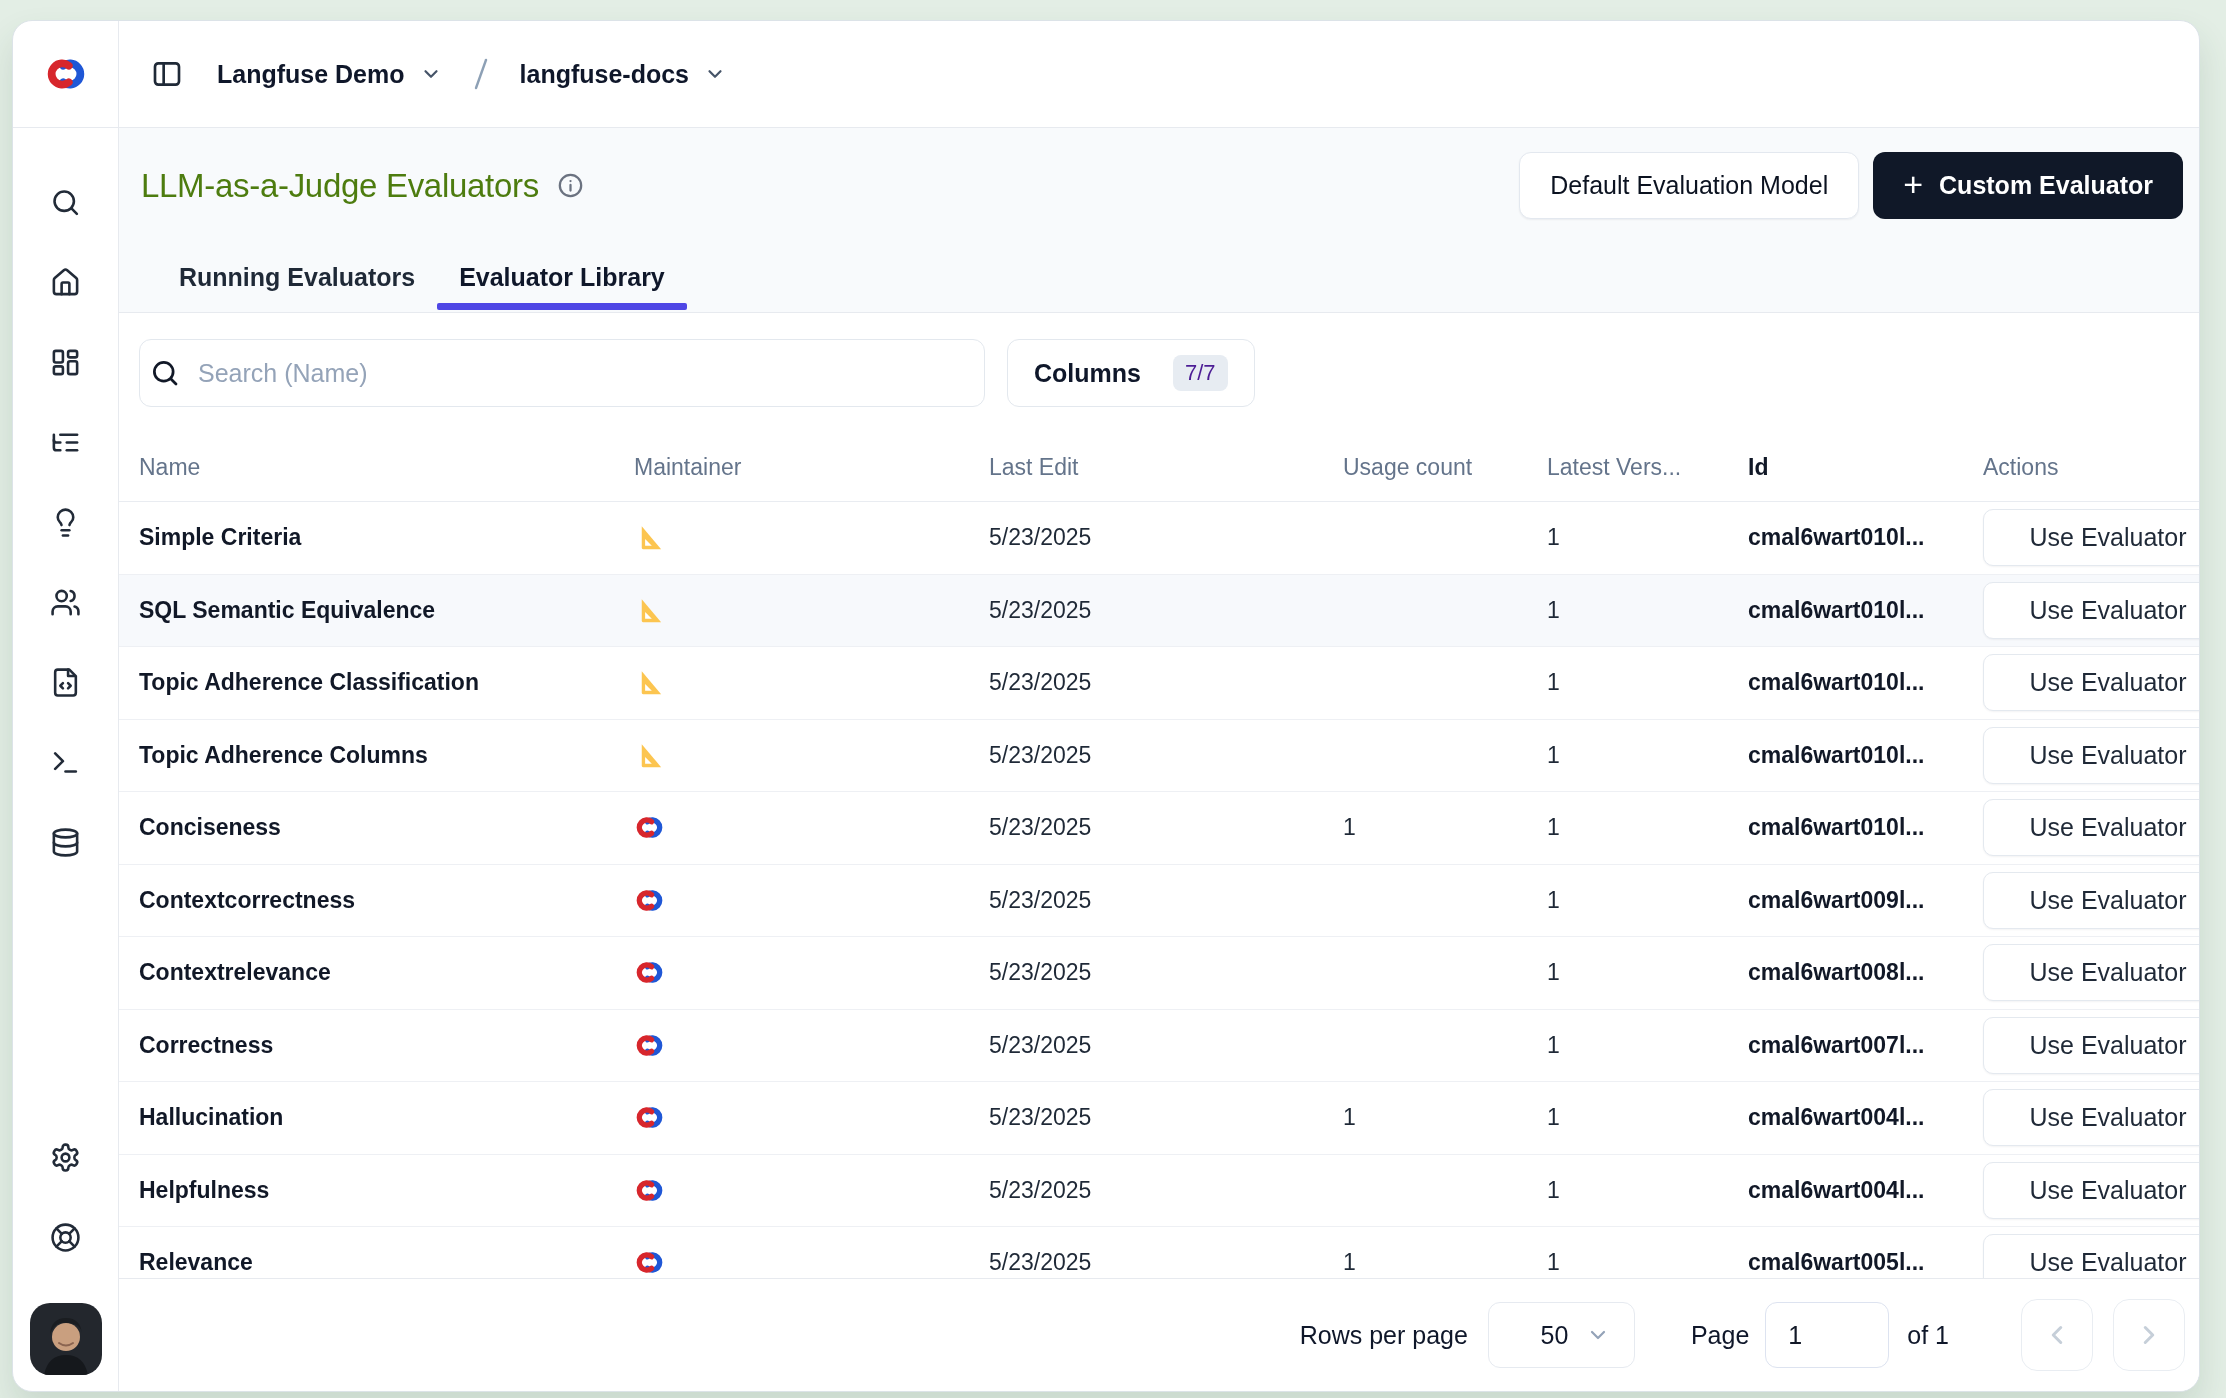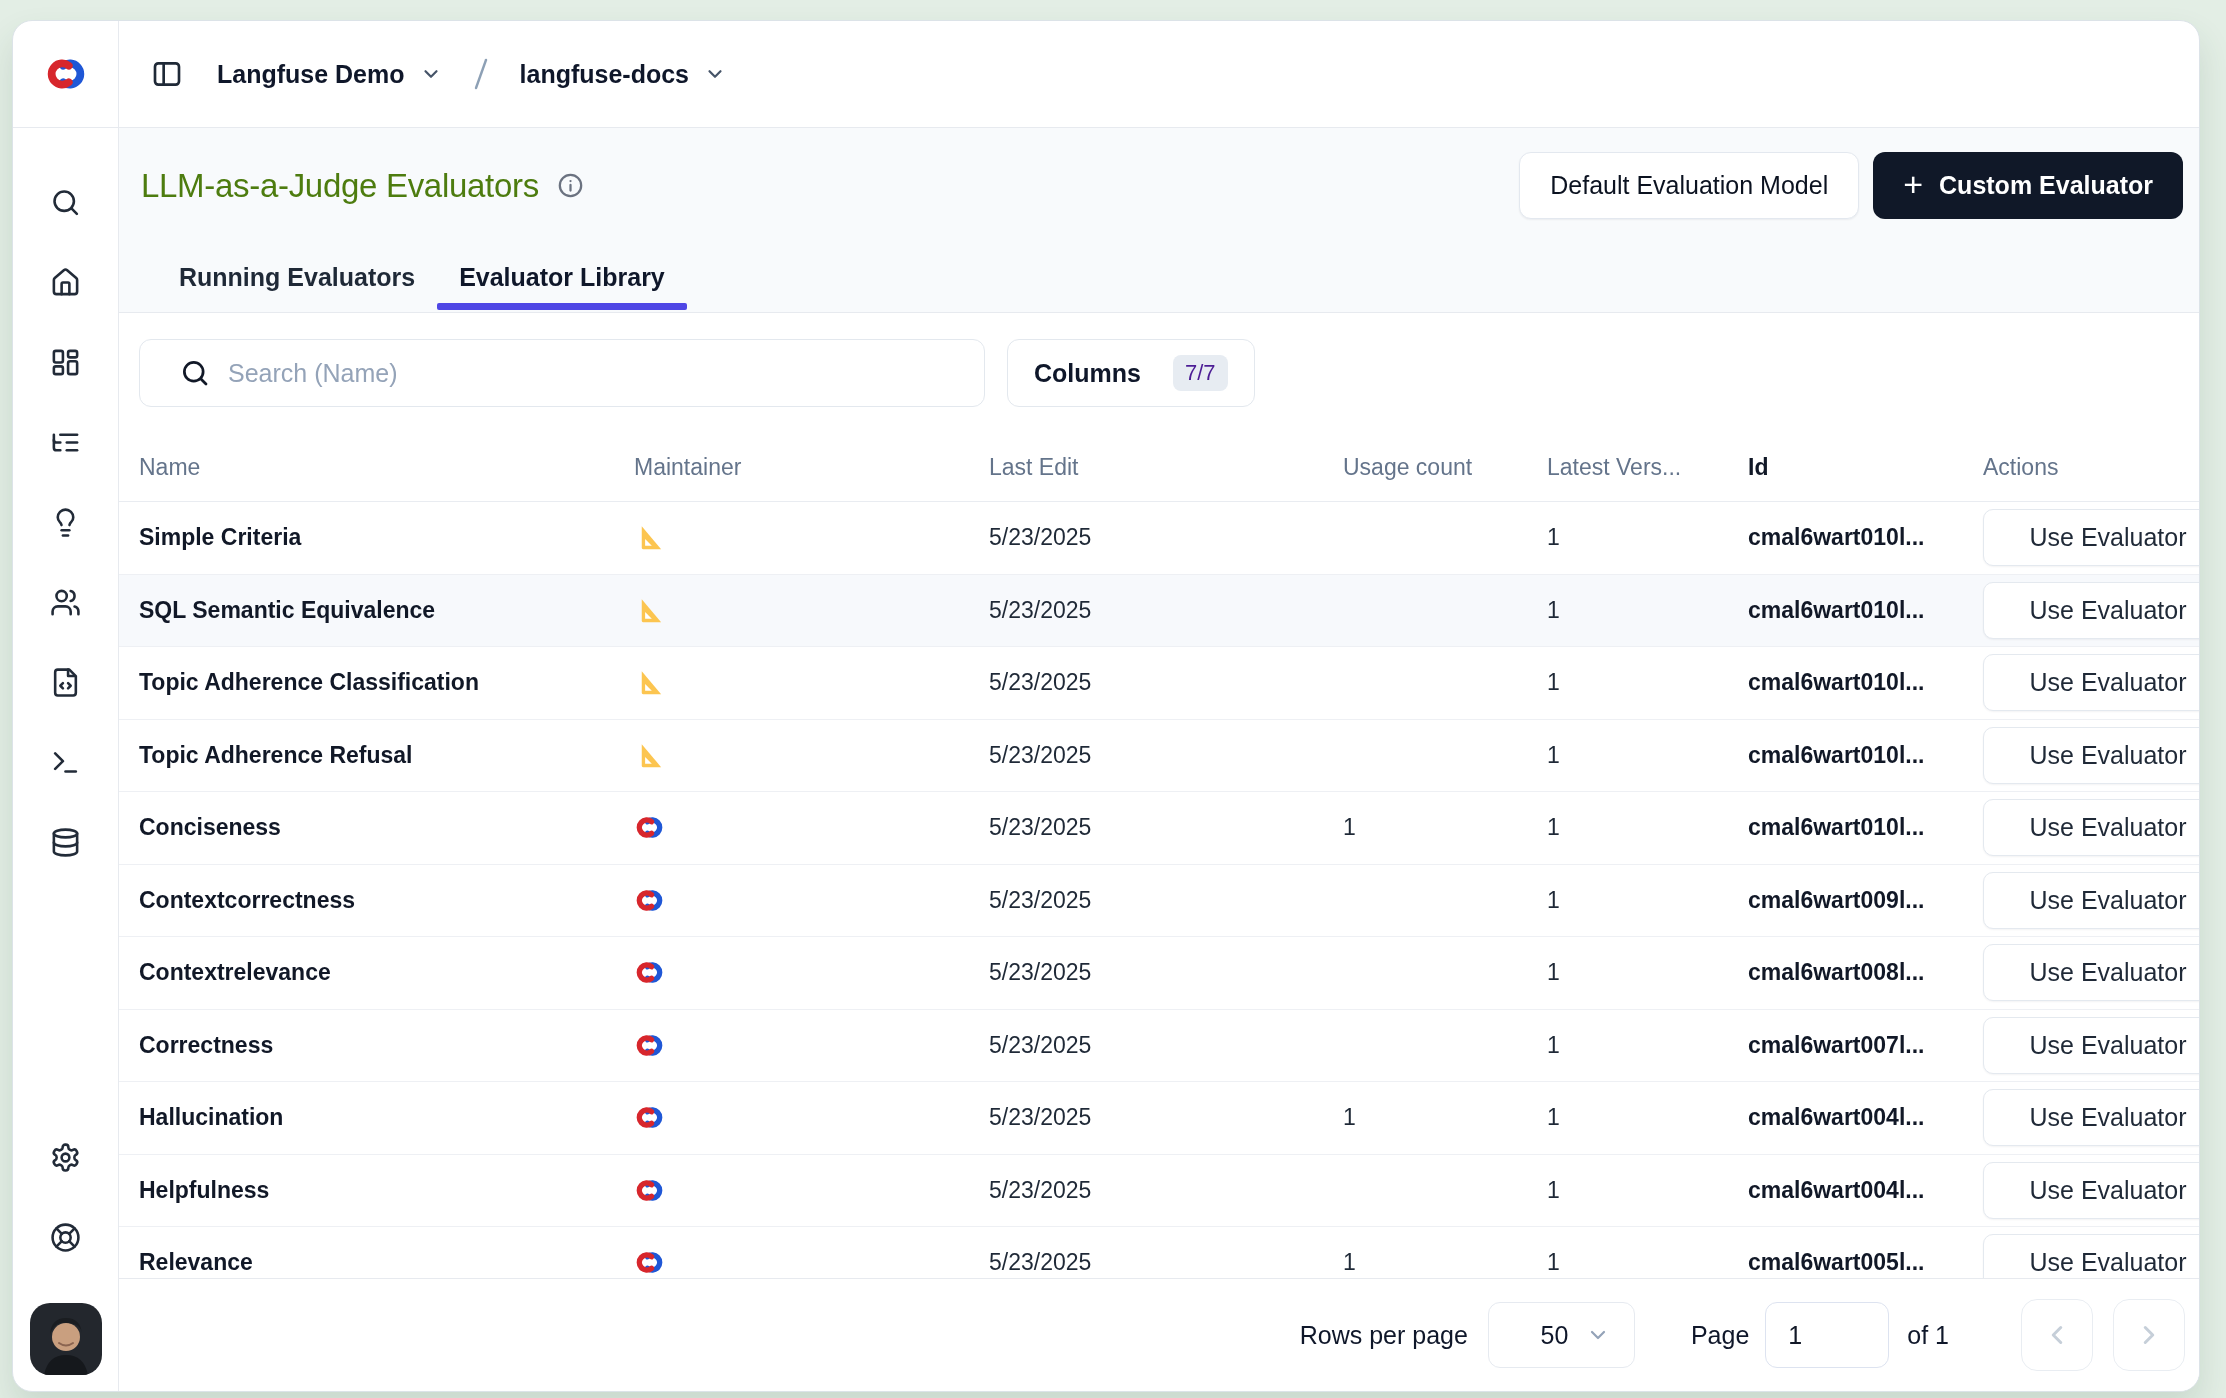--- a/index.html
+++ b/index.html
@@ -56,21 +56,21 @@
   .btn-outline { height: 67px; padding: 0 30px; border-radius: 12px; border: 1px solid #e3e8ef; background: #fff; font-size: 25px; font-weight: 500; color: #0b1220; box-shadow: 0 1px 2px rgba(16,24,40,.06); }
   .btn-dark { height: 67px; padding: 0 30px; border-radius: 12px; background: #101828; color: #fff; font-size: 25px; font-weight: 600; display: flex; align-items: center; gap: 16px; }
   .btn-dark .plus { font-size: 34px; font-weight: 300; line-height: 1; margin-top: -3px; }
 
   .tabs { margin-top: auto; display: flex; padding-left: 16px; }
   .tab { padding: 0 22px 20px; font-size: 25px; font-weight: 600; color: #1f2937; position: relative; }
   .tab.active { color: #0f172a; }
   .tab.active::after { content: ""; position: absolute; left: 0; right: 0; bottom: 2px; height: 7px; background: #4f46e5; border-radius: 2px; }
 
   .toolbar { height: 120px; min-height: 120px; display: flex; align-items: center; padding: 0 20px; gap: 22px; background: #fff; }
-  .search { width: 846px; height: 68px; border: 1px solid #e3e8ee; border-radius: 12px; display: flex; align-items: center; padding: 0 40px; gap: 18px; background: #fff; }
+  .search { width: 846px; height: 68px; border: 1px solid #e3e8ee; border-radius: 12px; display: flex; align-items: center; padding: 0 10px; gap: 18px; background: #fff; }
   .search svg { width: 30px; height: 30px; stroke: #111827; stroke-width: 2.2; fill: none; stroke-linecap: round; }
   .search input { border: none; outline: none; font-size: 25px; color: #111827; flex: 1; background: transparent; font-family: inherit; }
   .search input::placeholder { color: #94a3b8; }
   .columns-btn { height: 68px; padding: 0 26px; border: 1px solid #e3e8ee; border-radius: 12px; background: #fff; display: flex; align-items: center; gap: 16px; font-size: 25px; font-weight: 600; color: #0f172a; }
   .badge { background: #e7ecf2; border-radius: 8px; padding: 5px 12px; font-size: 22px; font-weight: 500; color: #4c1d95; margin-left: 16px; }
 
   
   .thead { height: 69px; min-height: 69px; display: flex; align-items: center; color: #64748b; font-size: 23px; font-weight: 500; border-bottom: 1px solid #e9ecf1; }
   .tbody { flex: 1; overflow: hidden; }
   .trow { height: 72.5px; display: flex; align-items: center; border-bottom: 1px solid #eef0f4; font-size: 23px; color: #1f2937; }
@@ -328,21 +328,21 @@
   </svg>
 </span></div>
     <div class="td c-edit"><span>5/23/2025</span></div>
     <div class="td c-usage"><span></span></div>
     <div class="td c-latest"><span>1</span></div>
     <div class="td c-id"><span>cmal6wart010l...</span></div>
     <div class="td c-actions"><button class="use-btn">Use Evaluator</button></div>
   </div>
 
   <div class="trow">
-    <div class="td c-name"><span class="ev-name">Topic Adherence Refusal</span></div>
+    <div class="td c-name"><span class="ev-name">Topic Adherence Columns</span></div>
     <div class="td c-maint"><span class="maint-ic">
   <svg viewBox="0 0 24 24">
     <path d="M6 3.2 L6 20 Q6 21 7 21 L21 21 Z" fill="#fcc550"></path>
     <path d="M8.6 13.2 L8.6 18.4 L13.8 18.4 Z" fill="#ffffff"></path>
   </svg>
 </span></div>
     <div class="td c-edit"><span>5/23/2025</span></div>
     <div class="td c-usage"><span></span></div>
     <div class="td c-latest"><span>1</span></div>
     <div class="td c-id"><span>cmal6wart010l...</span></div>

